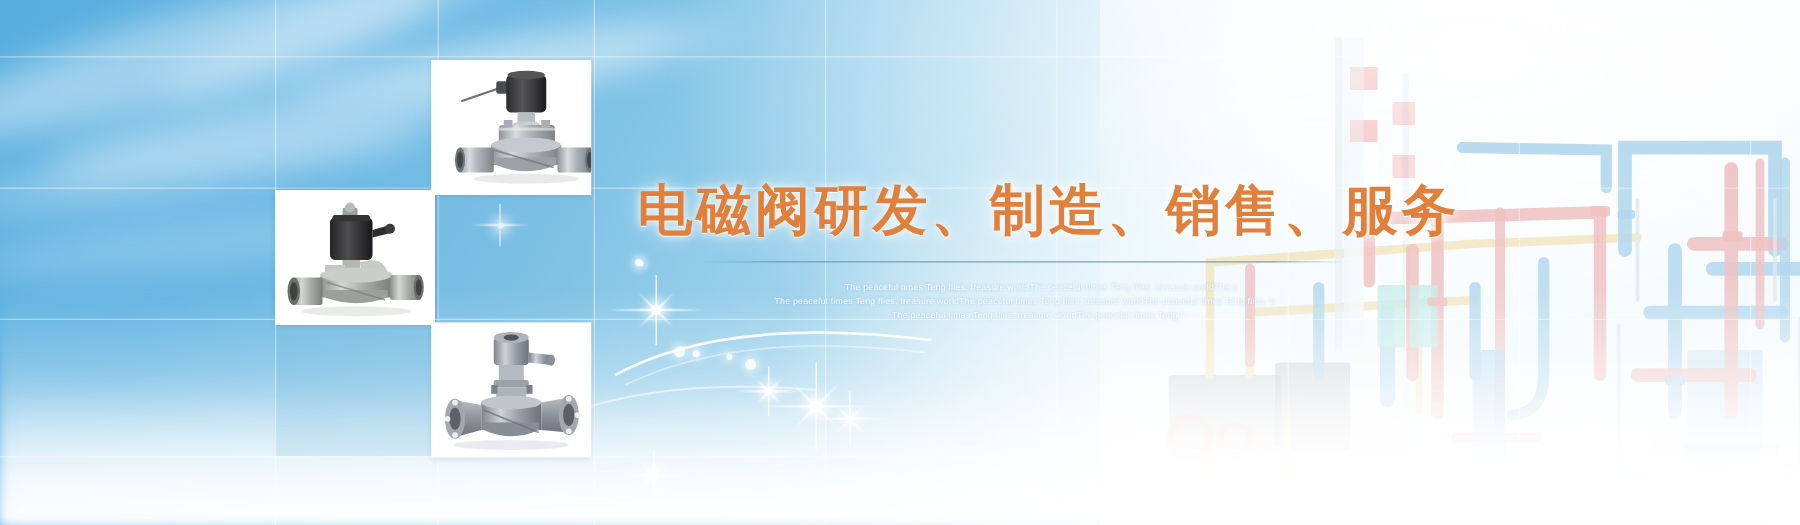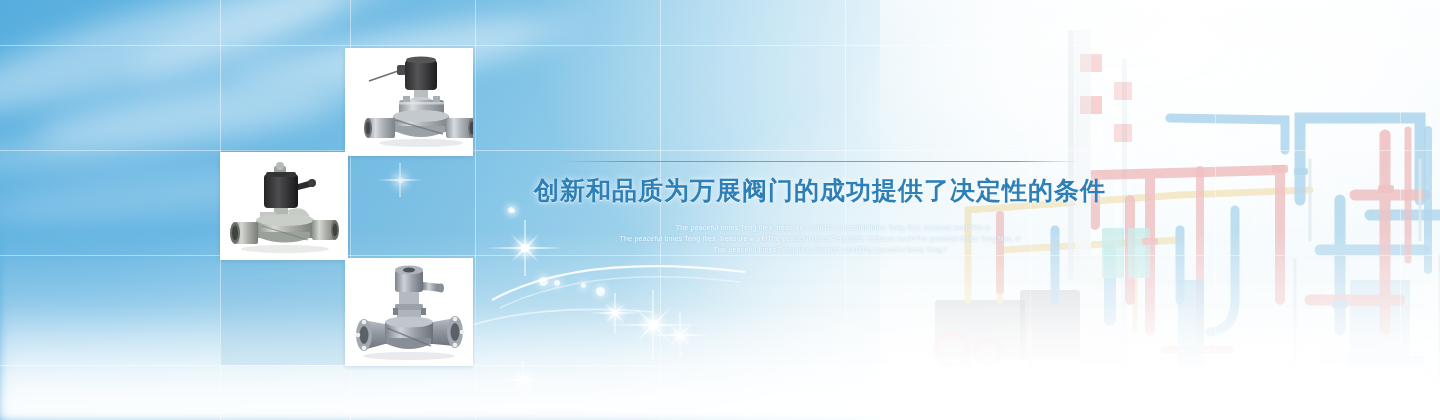--- a/index.html
+++ b/index.html
@@ -480,22 +480,22 @@
       <ellipse cx="110" cy="74" rx="8" ry="16" fill="#a2a8af"></ellipse>
       <ellipse cx="110" cy="74" rx="4.5" ry="9" fill="#5c6168"></ellipse>
       <circle cx="110" cy="61" r="2.3" fill="#eceff2"></circle>
       <circle cx="110" cy="87" r="2.3" fill="#eceff2"></circle>
       <circle cx="117" cy="74" r="2.3" fill="#eceff2"></circle>
       <ellipse cx="64" cy="98" rx="46" ry="4" fill="#ccd1d6" opacity=".45"></ellipse>
     </svg>
   </div>
 
   <div class="copy">
+    <div class="headline">电磁阀研发、制造、销售、服务</div>
     <div class="rule"></div>
-    <div class="subline">创新和品质为万展阀门的成功提供了决定性的条件</div>
     <div class="fineprint">
       <p class="fp1">The peaceful times Teng flies, treasure worldThe peaceful times Teng flies, treasure worldThe p</p>
       <p class="fp2">The peaceful times Teng flies, treasure worldThe peaceful times Teng flies, treasure worldThe peaceful times Teng flies, tr</p>
       <p class="fp3">The peaceful times Teng flies, treasure worldThe peaceful times Teng f</p>
     </div>
   </div>
 
 </div>
 
 </body></html>

